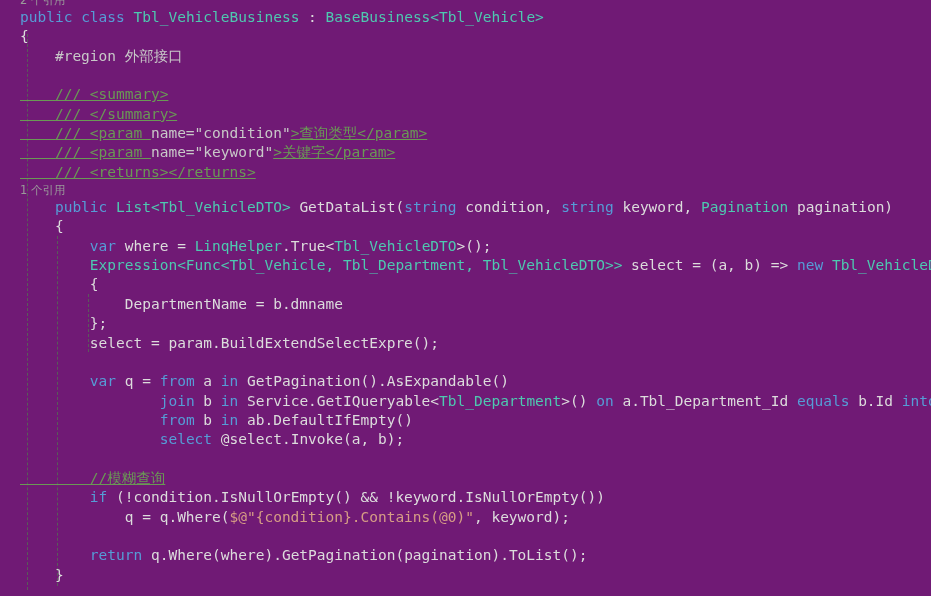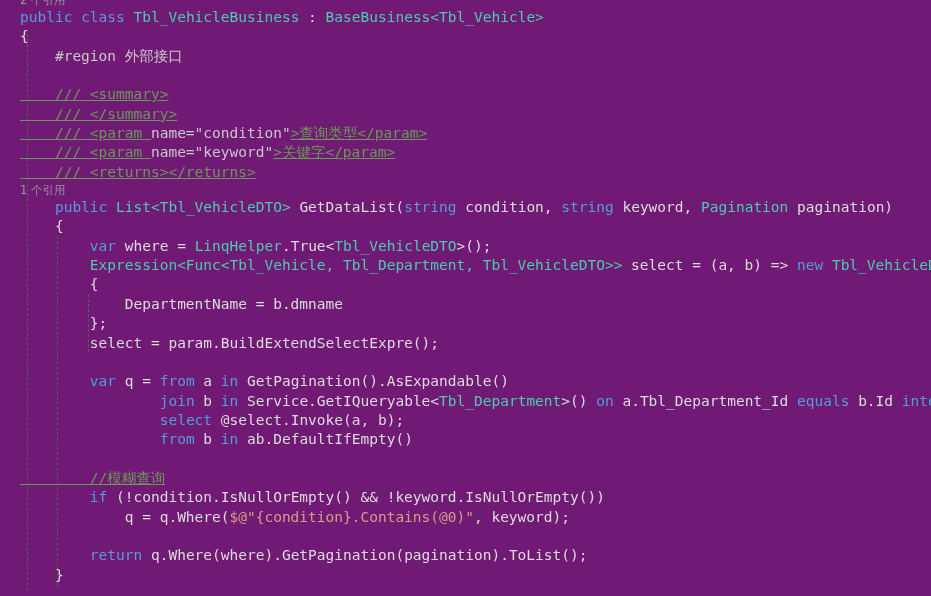--- a/index.html
+++ b/index.html
@@ -109,23 +109,23 @@
     <div class="line"><span class="pln">        };</span></div>
 
     <div class="line"><span class="pln">        select = param.BuildExtendSelectExpre();</span></div>
 
     <div class="line"><span></span></div>
 
     <div class="line"><span class="pln">        </span><span class="kw">var</span><span class="pln"> q = </span><span class="kw">from</span><span class="pln"> a </span><span class="kw">in</span><span class="pln"> GetPagination().AsExpandable()</span></div>
 
     <div class="line"><span class="pln">                </span><span class="kw">join</span><span class="pln"> b </span><span class="kw">in</span><span class="pln"> Service.GetIQueryable&lt;</span><span class="type">Tbl_Department</span><span class="pln">&gt;() </span><span class="kw">on</span><span class="pln"> a.Tbl_Department_Id </span><span class="kw">equals</span><span class="pln"> b.Id </span><span class="kw">into</span></div>
 
+    <div class="line"><span class="pln">                </span><span class="kw">from</span><span class="pln"> b </span><span class="kw">in</span><span class="pln"> ab.DefaultIfEmpty()</span></div>
+
     <div class="line"><span class="pln">                </span><span class="kw">select</span><span class="pln"> @select.Invoke(a, b);</span></div>
-
-    <div class="line"><span class="pln">                </span><span class="kw">from</span><span class="pln"> b </span><span class="kw">in</span><span class="pln"> ab.DefaultIfEmpty()</span></div>
 
     <div class="line"><span></span></div>
 
     <div class="line"><span class="cmt">        //模糊查询</span></div>
 
     <div class="line"><span class="pln">        </span><span class="kw">if</span><span class="pln"> (!condition.IsNullOrEmpty() &amp;&amp; !keyword.IsNullOrEmpty())</span></div>
 
     <div class="line"><span class="pln">            q = q.Where(</span><span class="str">$@"{condition}.Contains(@0)"</span><span class="pln">, keyword);</span></div>
 
     <div class="line"><span></span></div>

